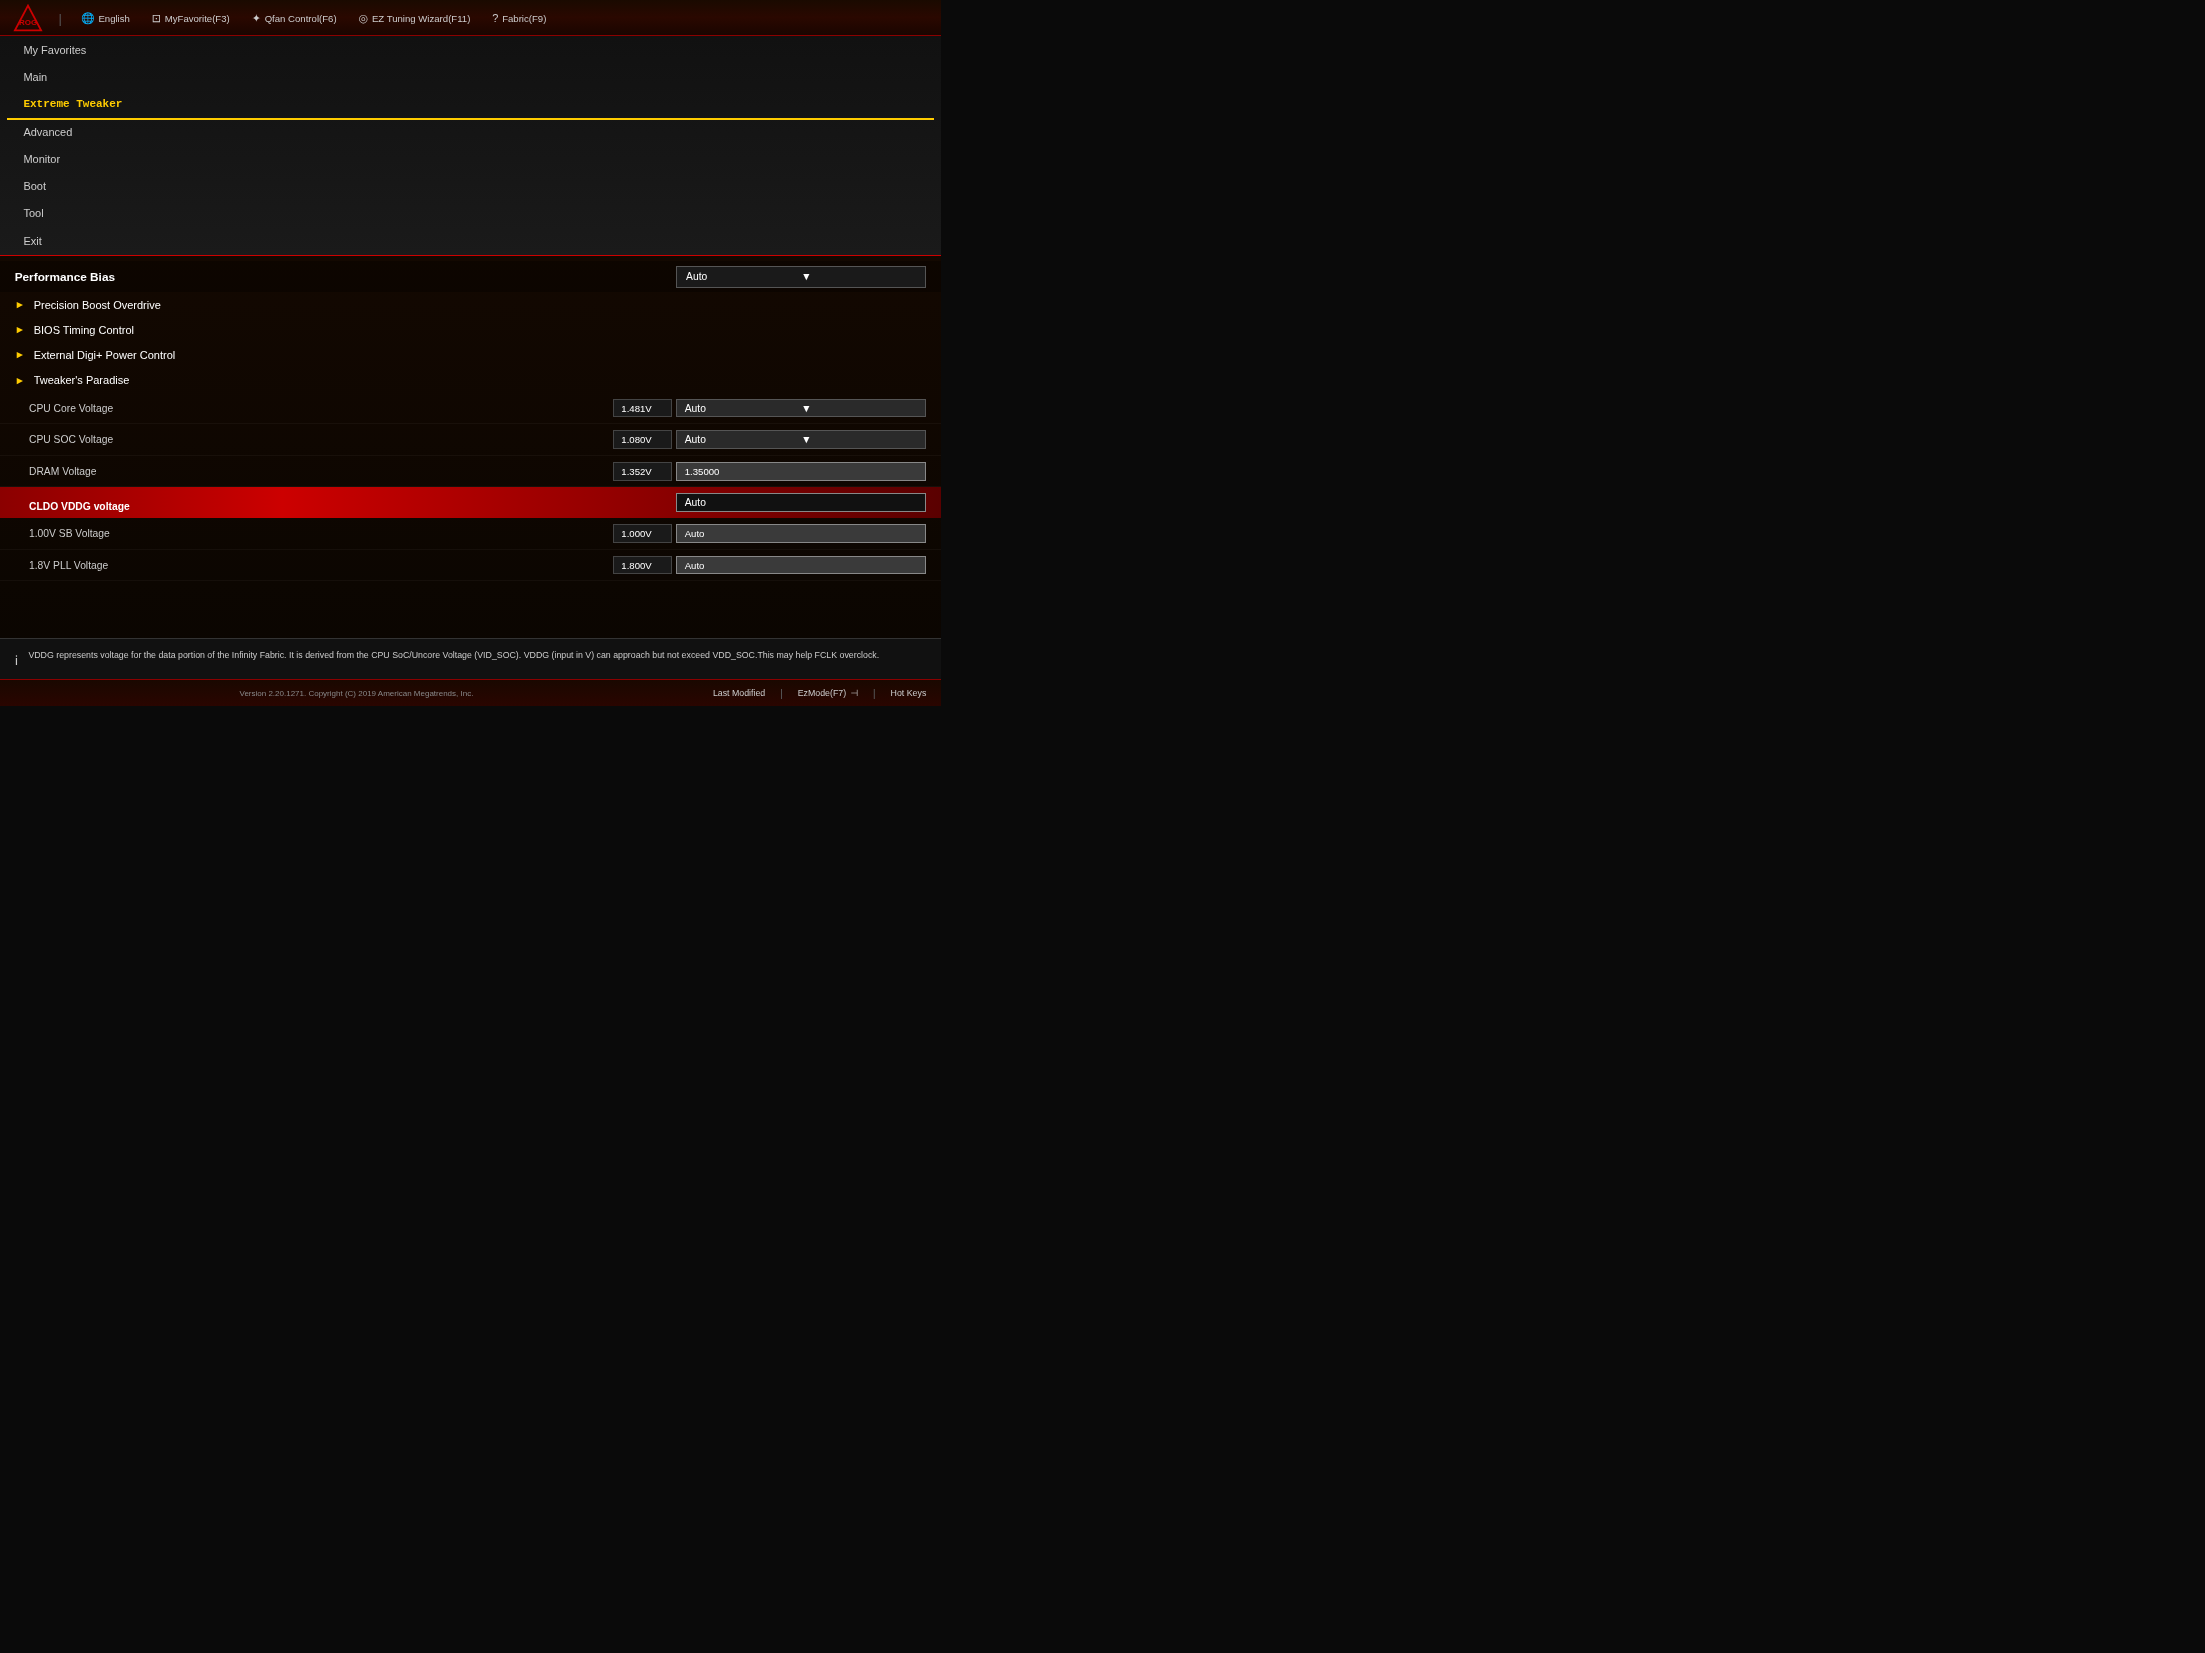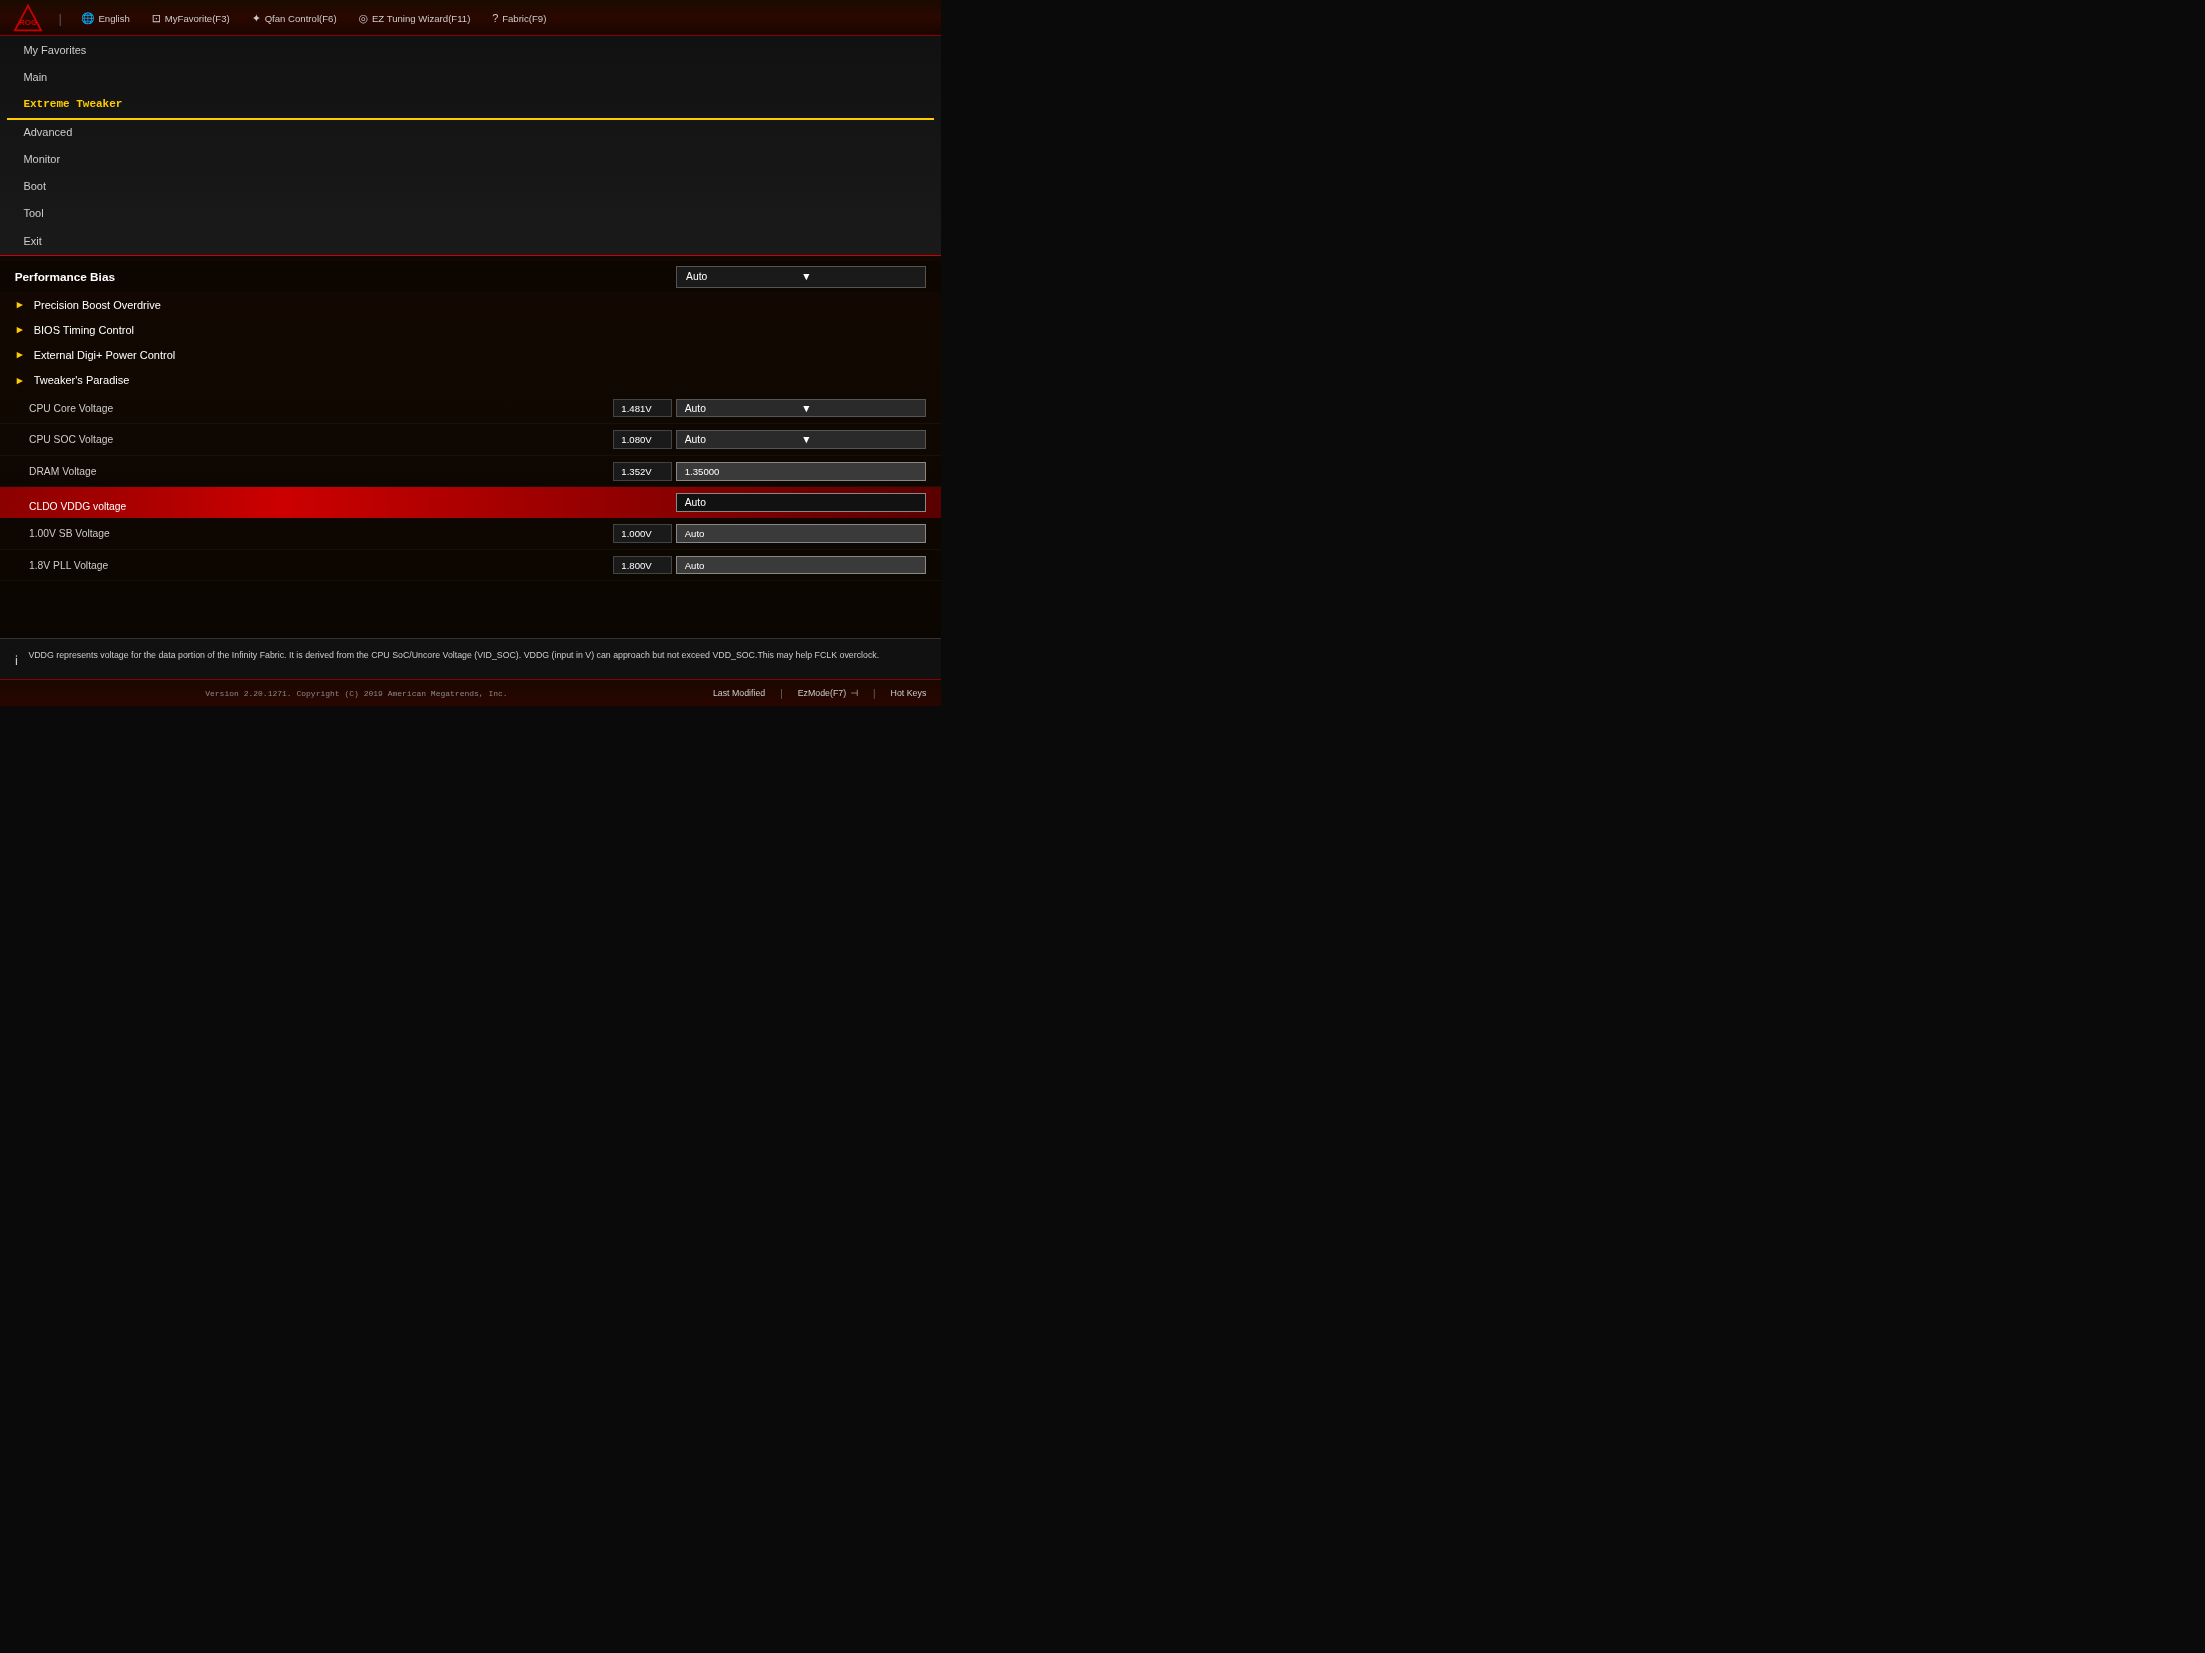--- a/index.html
+++ b/index.html
@@ -205,21 +205,21 @@
     }
 
     .voltage-label {
       color: #cccccc;
       font-size: 10.3px;
       flex: 1;
     }
 
     .voltage-row.selected .voltage-label {
       color: #ffffff;
-      font-weight: normal;
+      font-weight: bold;
       margin-top: 8px;
     }
 
     .voltage-reading {
       background: #1a1a1a;
       border: 0.7px solid #444;
       color: #ffffff;
       font-size: 9.6px;
       padding: 2.9px 7.4px;
       min-width: 59px;
@@ -302,21 +302,20 @@
 
     .footer-sep {
       color: #555;
     }
 
     .footer-version {
       color: #888888;
       font-size: 8px;
       flex: 1;
       text-align: center;
-      font-family: Liberation Mono, monospace;
     }
 
     
     .rog-badge {
       display: flex;
       align-items: center;
       gap: 5.9px;
     }
 
     

